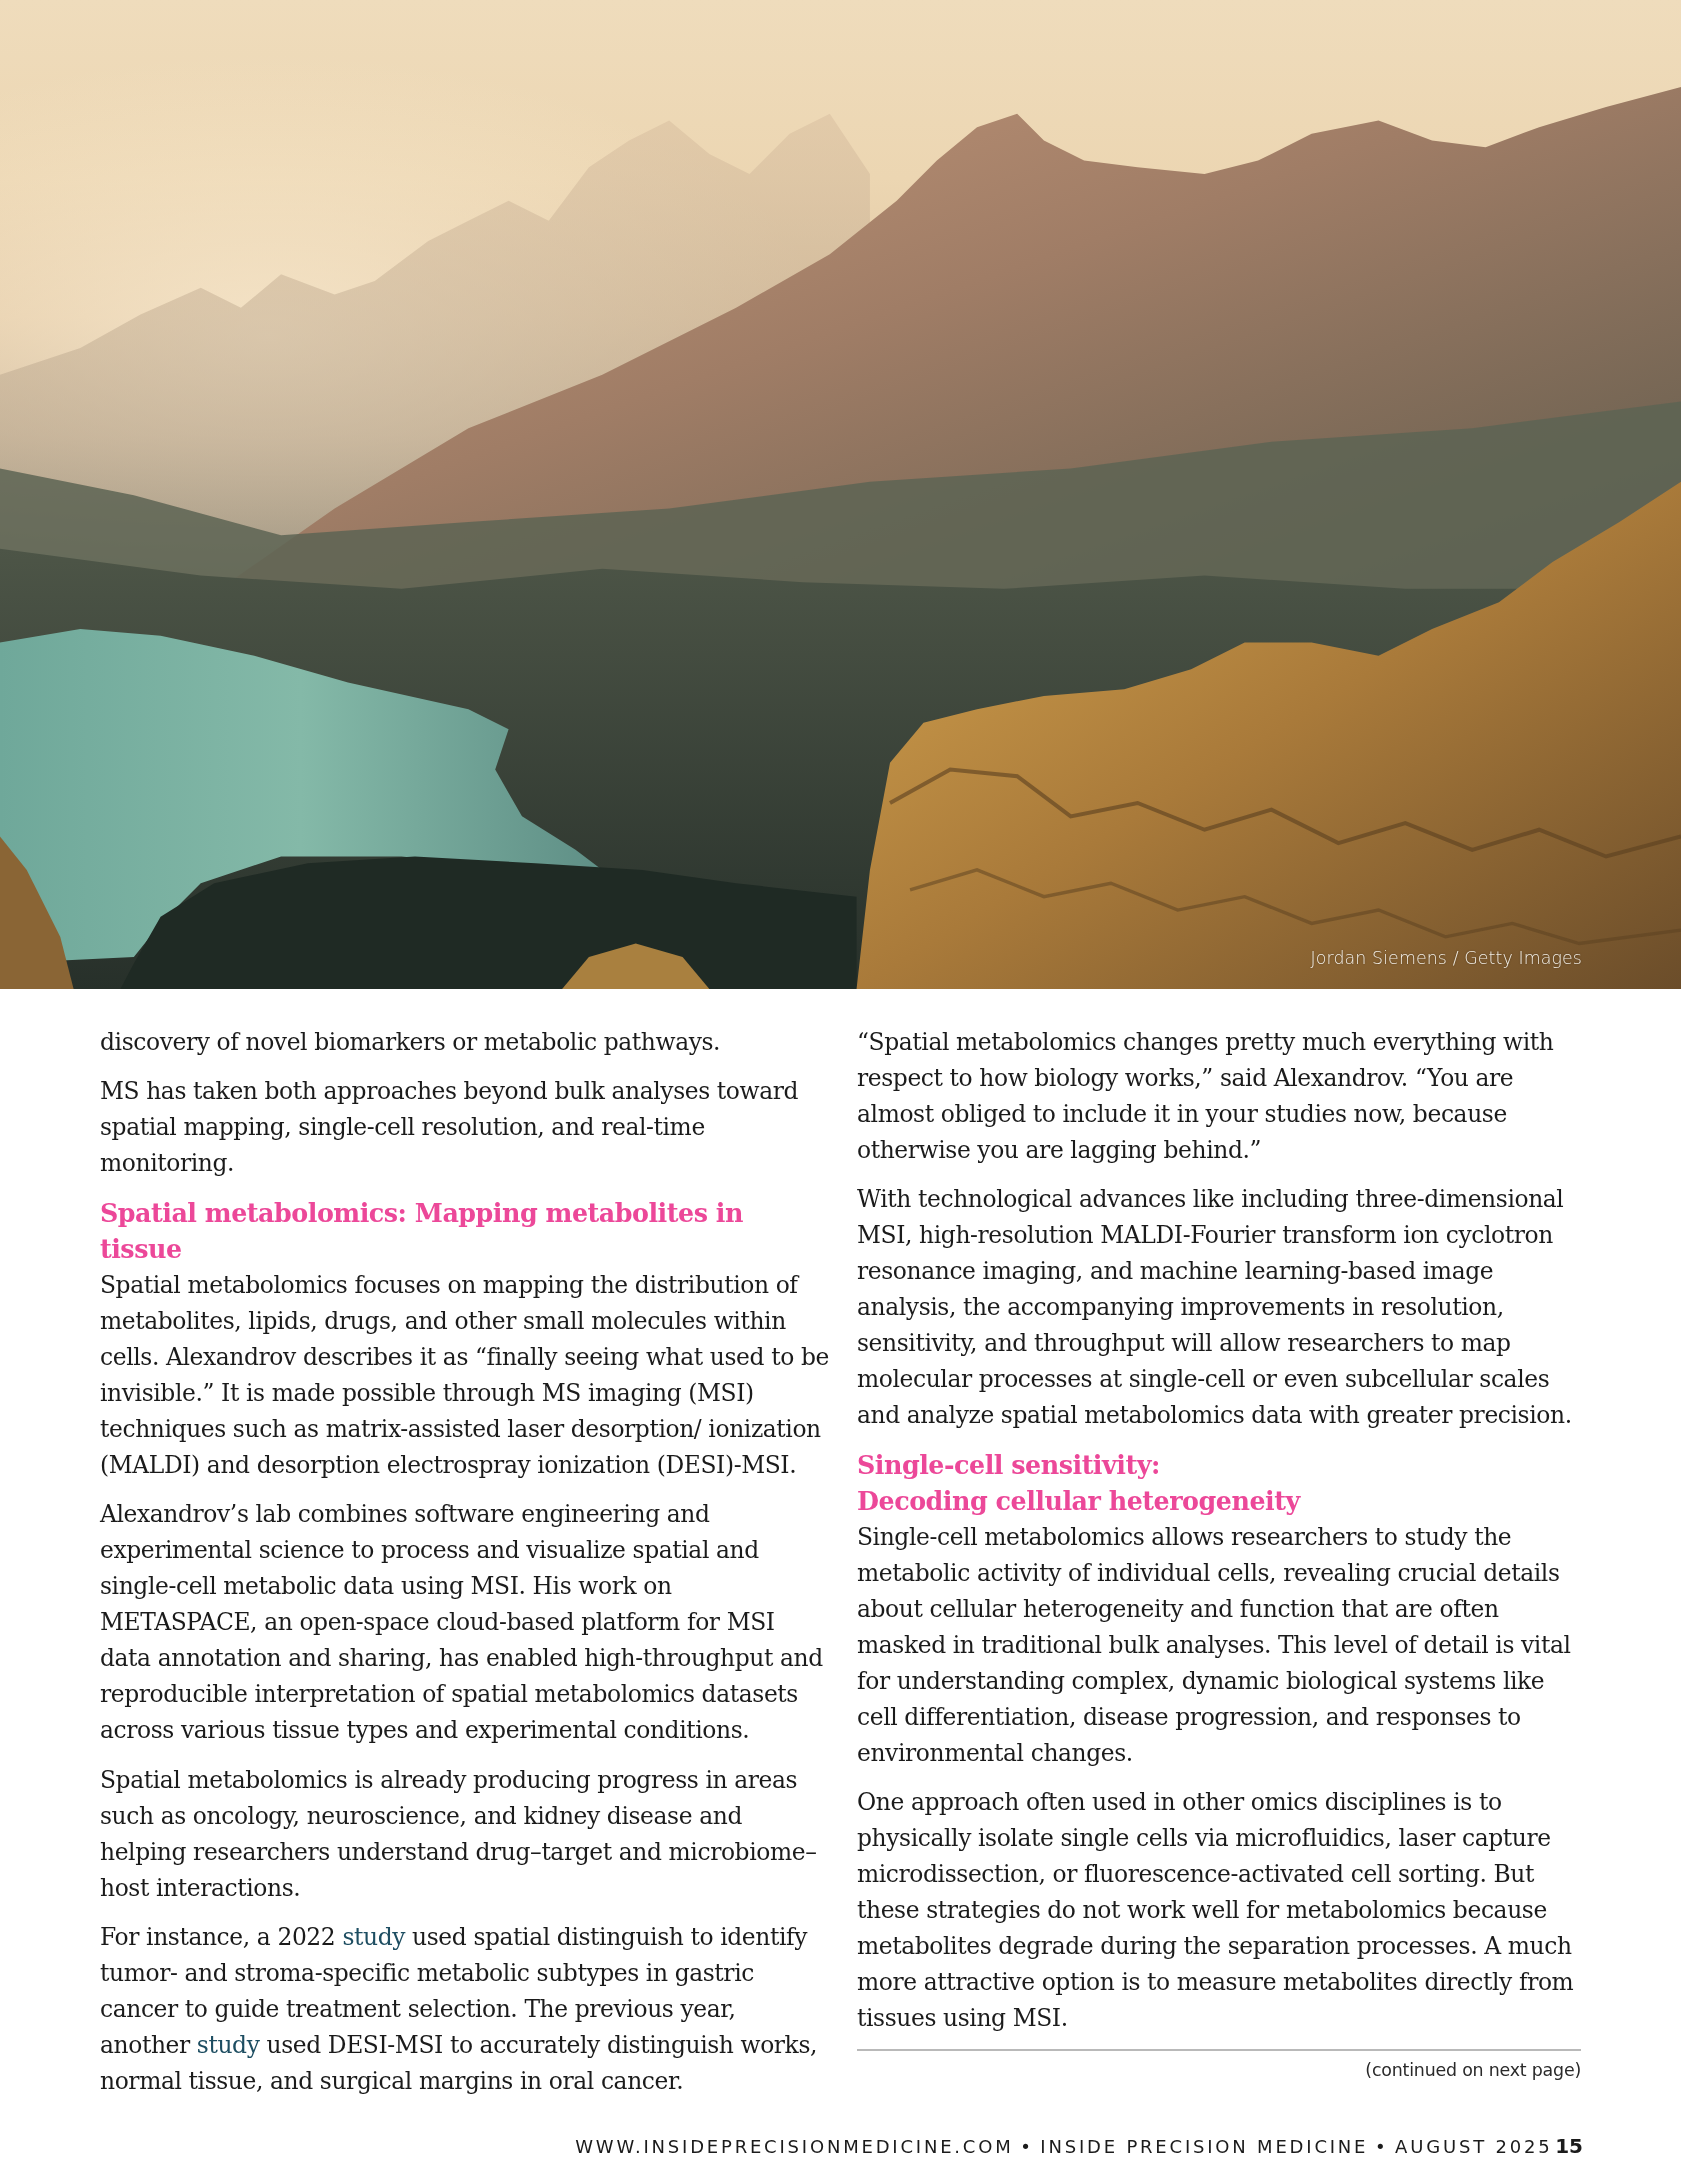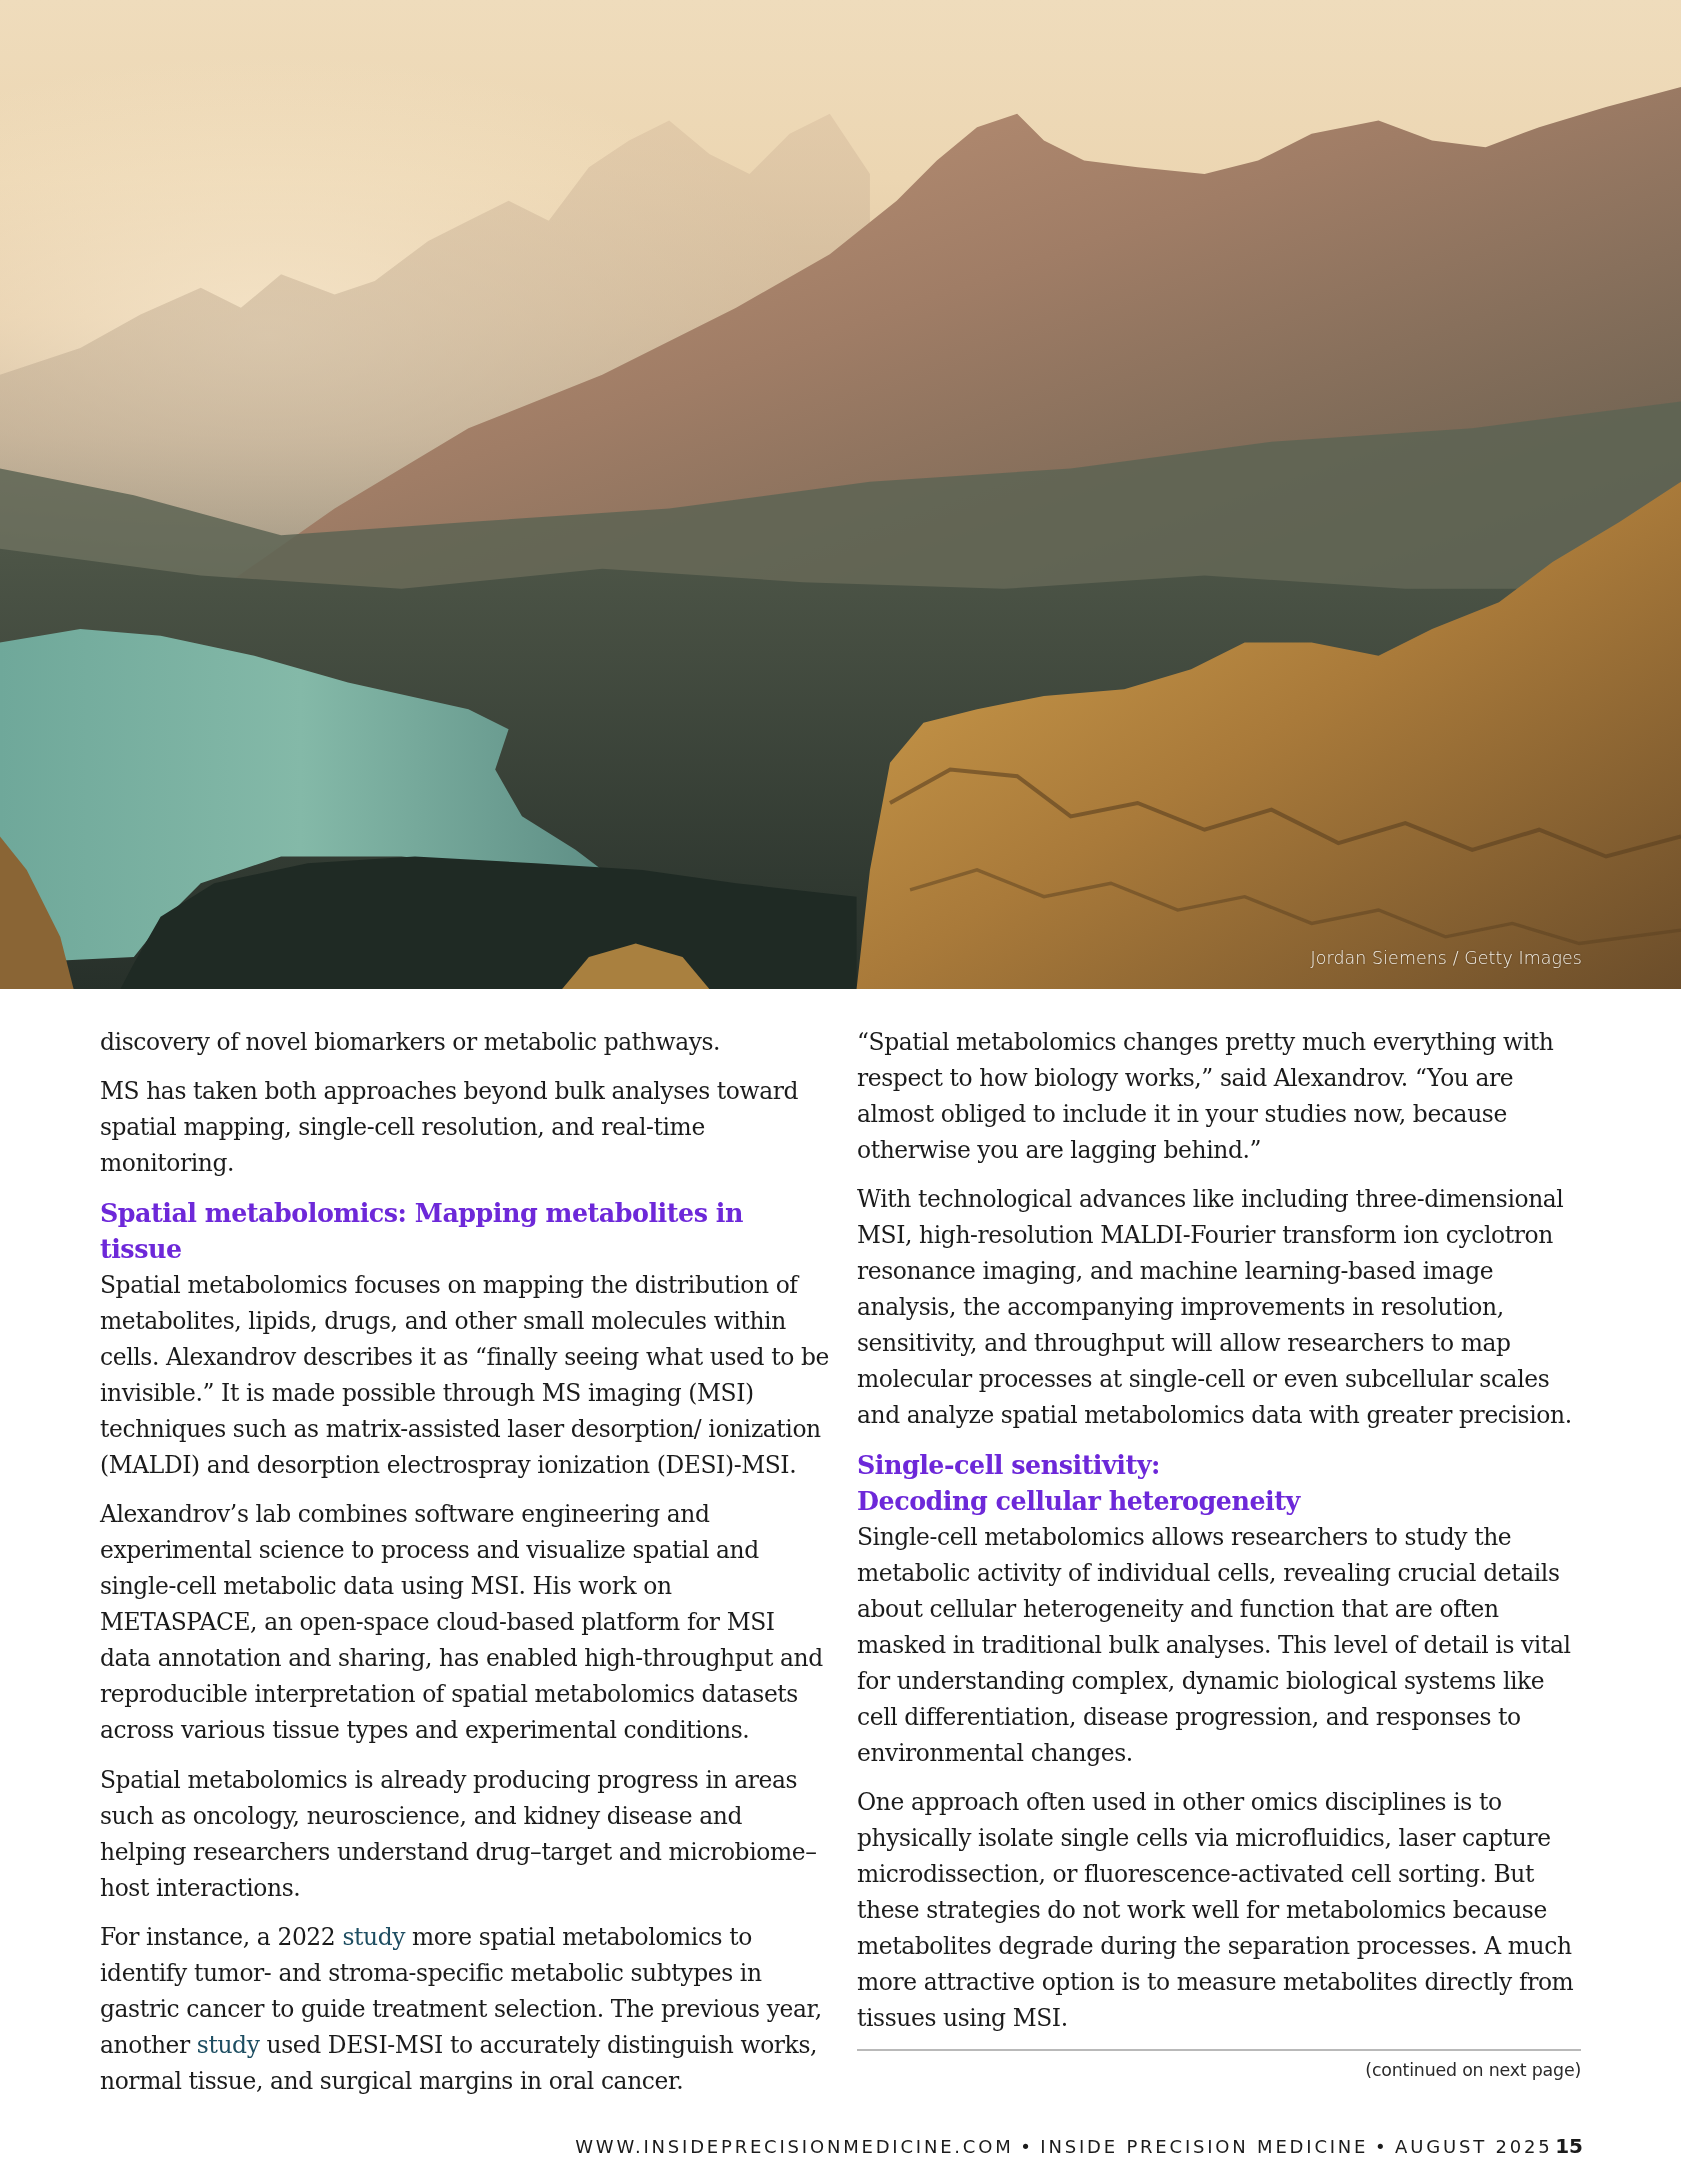--- a/index.html
+++ b/index.html
@@ -27,21 +27,21 @@
     .col {
       position: absolute; top: 1024px; width: 730px;
       font-family: "DejaVu Serif", serif; font-size: 23.4px; line-height: 36px; color: #1b1b1b;
       letter-spacing: -0.4px;
     }
     .col.left { left: 100px; }
     .col.right { left: 857px; width: 726px; }
     .col p { margin: 0 0 13.4px 0; }
     .col p.tight { margin-bottom: 0; }
     .col h2 {
-      margin: 0; font-size: 25.4px; line-height: 36px; font-weight: bold; color: #6d28d9;
+      margin: 0; font-size: 25.4px; line-height: 36px; font-weight: bold; color: #ec4899;
       letter-spacing: -0.5px;
     }
     .col a.link { color: #1d4d61; text-decoration: none; margin-top: 12px; }
 
     .rule {
       position: absolute; left: 857px; top: 2049px; width: 724px; height: 2px; background: #b9b9b9;
     }
     .continued {
       position: absolute; right: 100px; top: 2060px;
       font-family: "DejaVu Sans", sans-serif; font-size: 17.4px; color: #2a2a2a;
@@ -113,21 +113,21 @@
 </div>
 
 <div class="col left">
   <p>discovery of novel biomarkers or metabolic pathways.</p>
   <p class="tight" style="margin-bottom:13.4px">MS has taken both approaches beyond bulk analyses toward spatial mapping, single-cell resolution, and real-time monitoring.</p>
   <h2>Spatial metabolomics: Mapping metabolites in tissue</h2>
   <p>Spatial metabolomics focuses on mapping the distribution of metabolites, lipids, drugs, and other small molecules within cells. Alexandrov describes it as “finally seeing what used to be invisible.” It is made possible through MS imaging (MSI) techniques such as matrix-assisted laser desorption/ ionization (MALDI) and desorption electrospray ionization (DESI)-MSI.</p>
   <p>Alexandrov’s lab combines software engineering and experimental science to process and visualize spatial and single-cell metabolic data using MSI. His work on METASPACE, an open-space cloud-based platform for MSI data annotation and sharing, has enabled high-throughput and reproducible interpretation of spatial metabolomics datasets across various tissue types and experimental conditions.</p>
   <p>Spatial metabolomics is already producing progress in areas such as oncology, neuroscience, and kidney disease and helping researchers understand drug–target and microbiome–host interactions.</p>
   <p>
-    <span>For instance, a 2022 </span><a class="link">study</a><span> more spatial metabolomics to identify tumor- and stroma-specific metabolic subtypes in gastric cancer to guide treatment selection. The previous year, another </span><a class="link">study</a><span> used DESI-MSI to accurately distinguish works, normal tissue, and surgical margins in oral cancer.</span>
+    <span>For instance, a 2022 </span><a class="link">study</a><span> used spatial distinguish to identify tumor- and stroma-specific metabolic subtypes in gastric cancer to guide treatment selection. The previous year, another </span><a class="link">study</a><span> used DESI-MSI to accurately distinguish works, normal tissue, and surgical margins in oral cancer.</span>
   </p>
 </div>
 
 <div class="col right">
   <p>“Spatial metabolomics changes pretty much everything with respect to how biology works,” said Alexandrov. “You are almost obliged to include it in your studies now, because otherwise you are lagging behind.”</p>
   <p>With technological advances like including three-dimensional MSI, high-resolution MALDI-Fourier transform ion cyclotron resonance imaging, and machine learning-based image analysis, the accompanying improvements in resolution, sensitivity, and throughput will allow researchers to map molecular processes at single-cell or even subcellular scales and analyze spatial metabolomics data with greater precision.</p>
   <h2>
     <span>Single-cell sensitivity:</span><br>
     <span>Decoding cellular heterogeneity</span>
   </h2>

